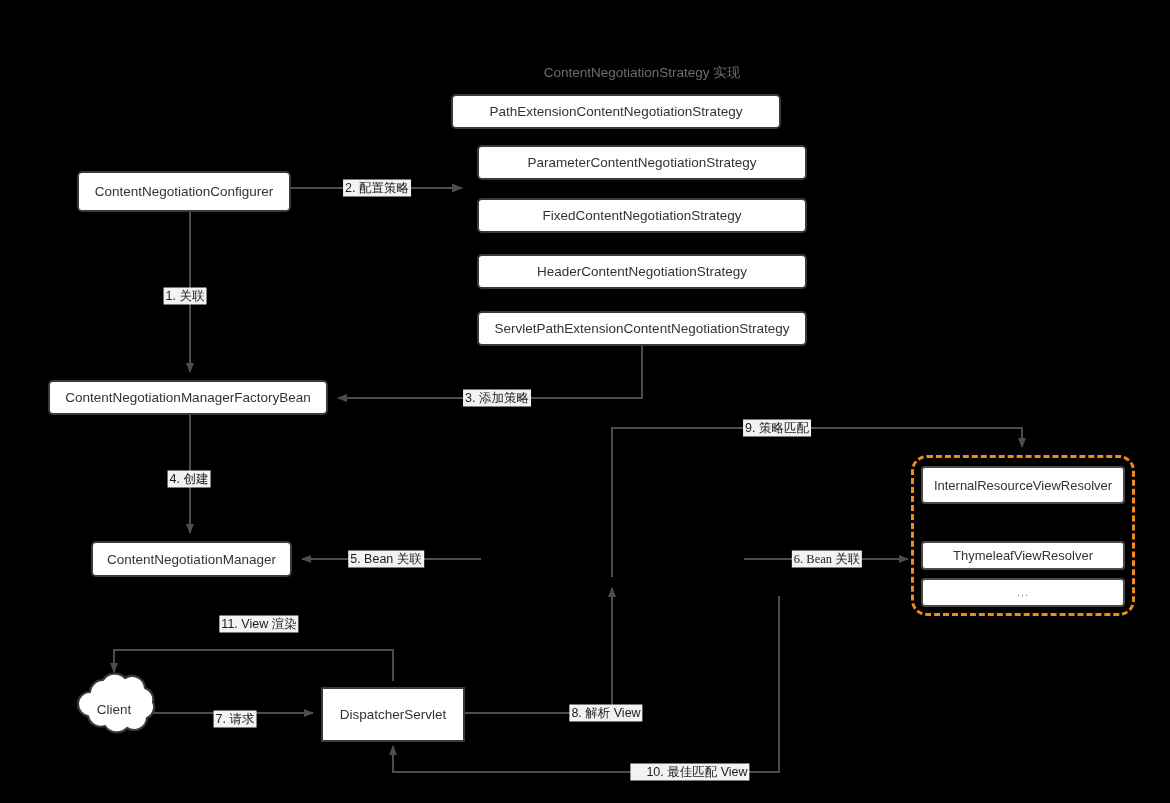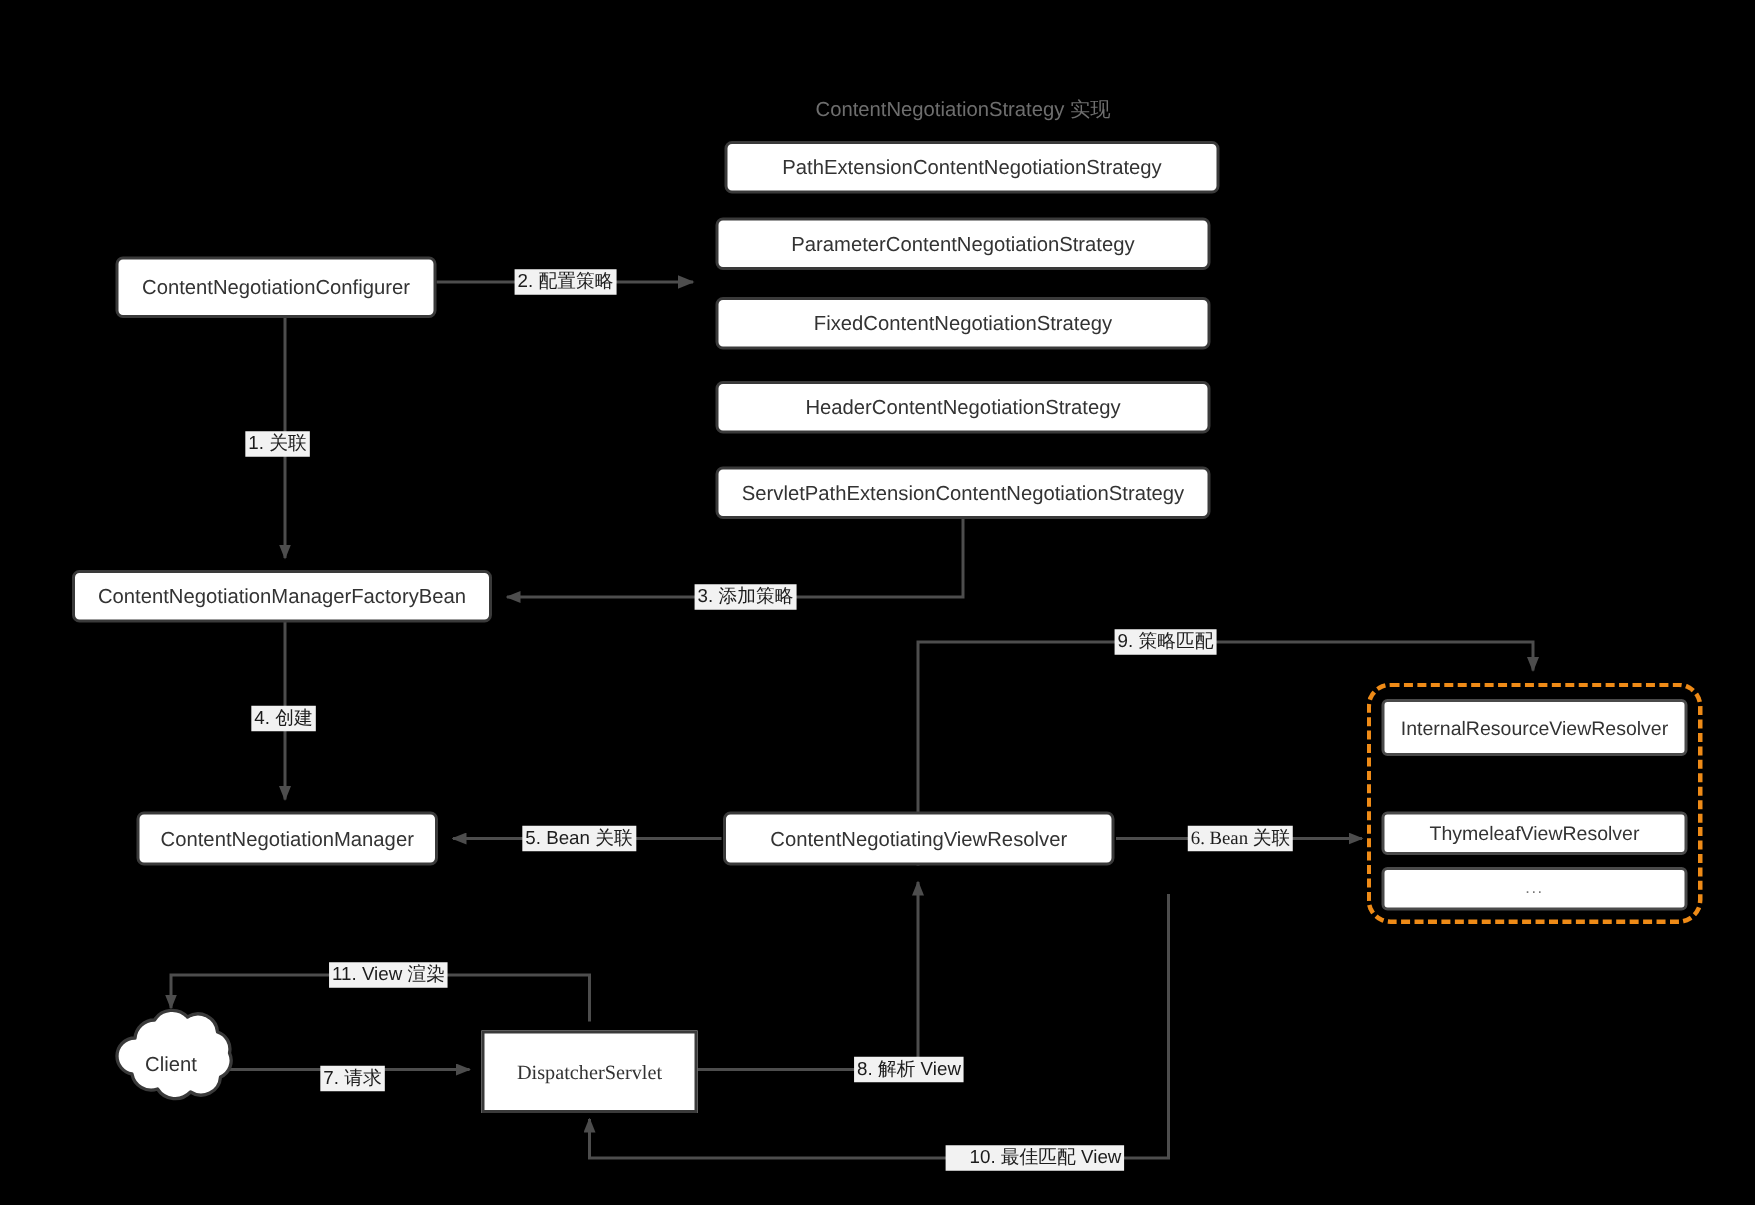--- a/index.html
+++ b/index.html
@@ -41,21 +41,20 @@
     justify-content: center;
     text-align: center;
     font-size: 13.5px;
     line-height: 17px;
     padding: 2px 6px;
     word-break: break-word;
   }
   .node.sharp {
     border-radius: 0;
     border-width: 2px;
-    font-family: Liberation Serif, serif;
   }
   .node.inner {
     border: 2px solid #4a4a4a;
     border-radius: 4px;
   }
   .node .label-text { display: block; width: 100%; }
   .ellipsis { color: #777; font-size: 11px; letter-spacing: 1px; }
 
   
   .group-title {
@@ -138,21 +137,21 @@
       <path d="M465,713 L612,713 L612,588" marker-end="url(#ah)"></path>
 
       <path d="M779,596 L779,772 L393,772 L393,746" marker-end="url(#ah)"></path>
 
       <path d="M393,681 L393,650 L114,650 L114,672" marker-end="url(#ah)"></path>
     </g>
   </svg>
 
   <div class="group-title" style="left:476px; top:64px; width:332px;">ContentNegotiationStrategy 实现</div>
 
-  <div class="node" style="left:483px; top:94px; width:330px; height:35px;justify-content:center;">
+  <div class="node" style="left:451px; top:94px; width:330px; height:35px;justify-content:center;">
     <span class="label-text">PathExtensionContentNegotiationStrategy</span>
   </div>
   <div class="node" style="left:477px; top:145px; width:330px; height:35px;">
     <span class="label-text">ParameterContentNegotiationStrategy</span>
   </div>
   <div class="node" style="left:477px; top:198px; width:330px; height:35px;">
     <span class="label-text">FixedContentNegotiationStrategy</span>
   </div>
   <div class="node" style="left:477px; top:254px; width:330px; height:35px;">
     <span class="label-text">HeaderContentNegotiationStrategy</span>
@@ -166,23 +165,20 @@
   </div>
 
   <div class="node" style="left:48px; top:380px; width:280px; height:35px;">
     <span class="label-text">ContentNegotiationManagerFactoryBean</span>
   </div>
 
   <div class="node" style="left:91px; top:541px; width:201px; height:36px;">
     <span class="label-text">ContentNegotiationManager</span>
   </div>
 
-  <div class="node" style="left:482px; top:541px; width:261px; height:36px;">
-    <span class="label-text">ContentNegotiatingViewResolver</span>
-  </div>
 
   <div class="dashed-group" style="left:911px; top:455px; width:224px; height:161px;"></div>
 
   <div class="group-title" style="left:911px; top:474px; width:224px;">ViewResolver Bean 列表</div>
 
   <div class="node inner" style="left:921px; top:466px; width:204px; height:38px; font-size:13px;">
     <span class="label-text">InternalResourceViewResolver</span>
   </div>
   <div class="node inner" style="left:921px; top:541px; width:204px; height:29px; font-size:13px;">
     <span class="label-text">ThymeleafViewResolver</span>
@@ -208,15 +204,15 @@
   <div class="edge-label" style="left:185px; top:296px;">1. 关联</div>
   <div class="edge-label" style="left:377px; top:188px;">2. 配置策略</div>
   <div class="edge-label" style="left:497px; top:398px;">3. 添加策略</div>
   <div class="edge-label" style="left:189px; top:479px;">4. 创建</div>
   <div class="edge-label" style="left:386px; top:559px;">5. Bean 关联</div>
   <div class="edge-label" style="left:827px; top:559px;font-family:Liberation Serif, serif;">6. Bean 关联</div>
   <div class="edge-label" style="left:235px; top:719px;">7. 请求</div>
   <div class="edge-label" style="left:606px; top:713px;">8. 解析 View</div>
   <div class="edge-label" style="left:777px; top:428px;">9. 策略匹配</div>
   <div class="edge-label" style="left:690px; top:772px;padding-left:16px;">10. 最佳匹配 View</div>
-  <div class="edge-label" style="left:259px; top:650px;">11. View 渲染</div>
+  <div class="edge-label" style="left:259px; top:624px;">11. View 渲染</div>
 
 </div>
 
 </body></html>

